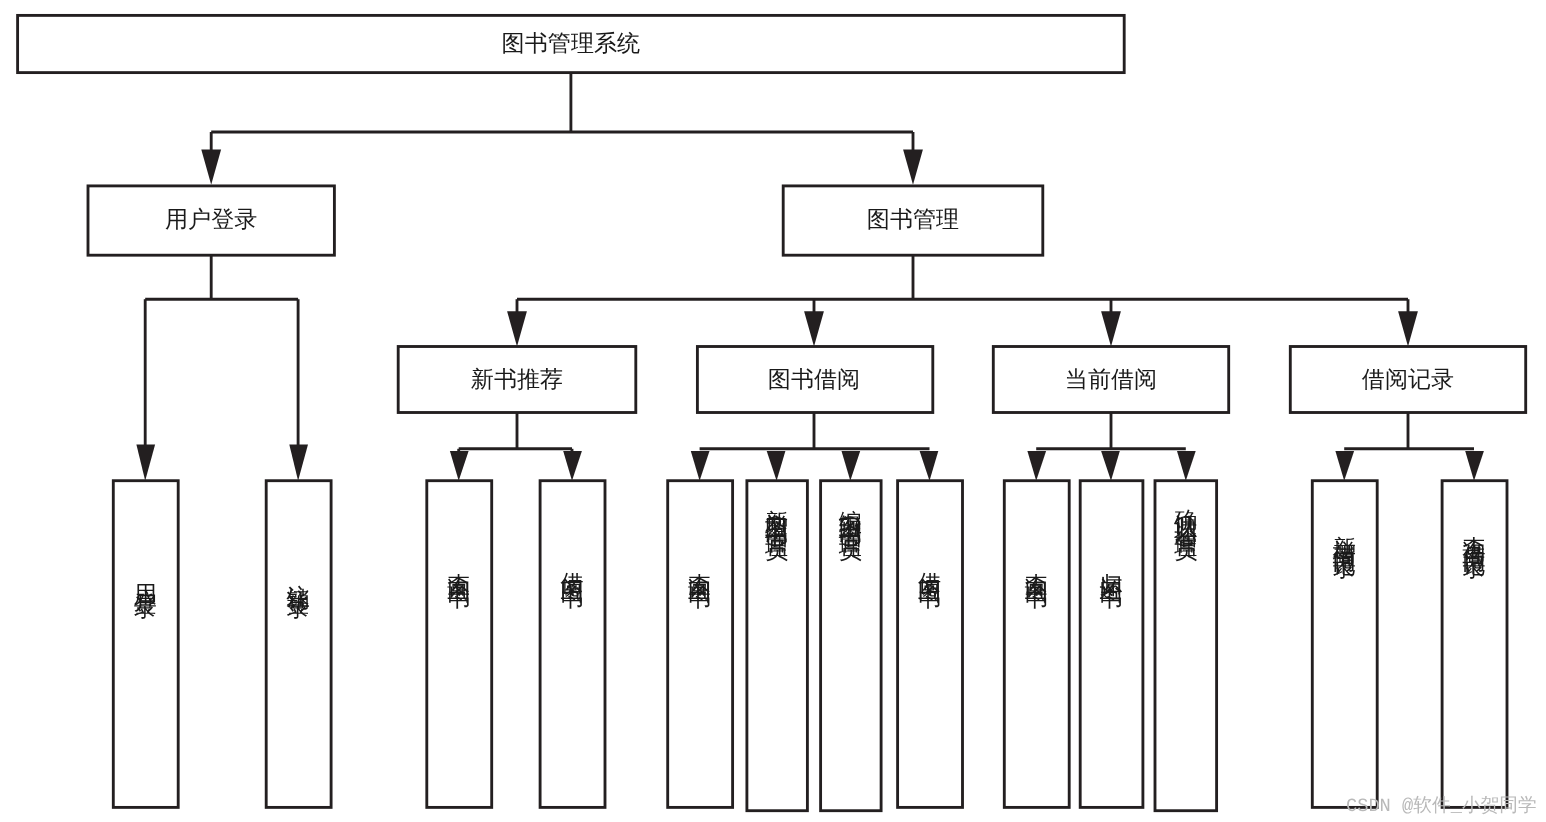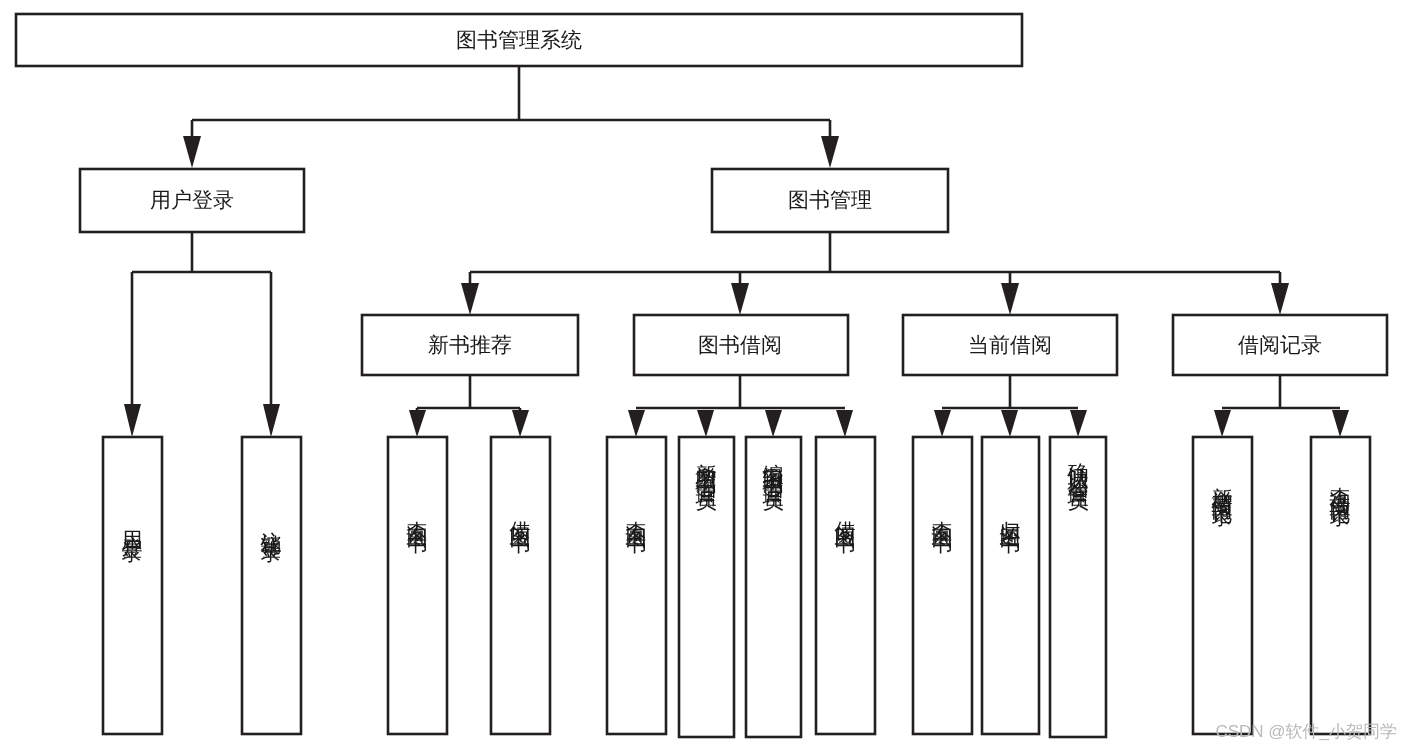--- a/index.html
+++ b/index.html
@@ -53,21 +53,21 @@
     font-size: 21px;
     fill: #1a1a1a;
     writing-mode: vertical-rl;
     text-orientation: upright;
     letter-spacing: 4px;
   }
   .watermark {
     position: absolute;
     right: 8px;
     bottom: 4px;
-    font-family: Liberation Sans, sans-serif;
+    font-family: Liberation Mono, monospace;
     font-size: 17px;
     color: #b9b9b9;
     white-space: nowrap;
     pointer-events: none;
   }
 </style>
 </head>
 <body>
 
 <div id="diagram-root">

